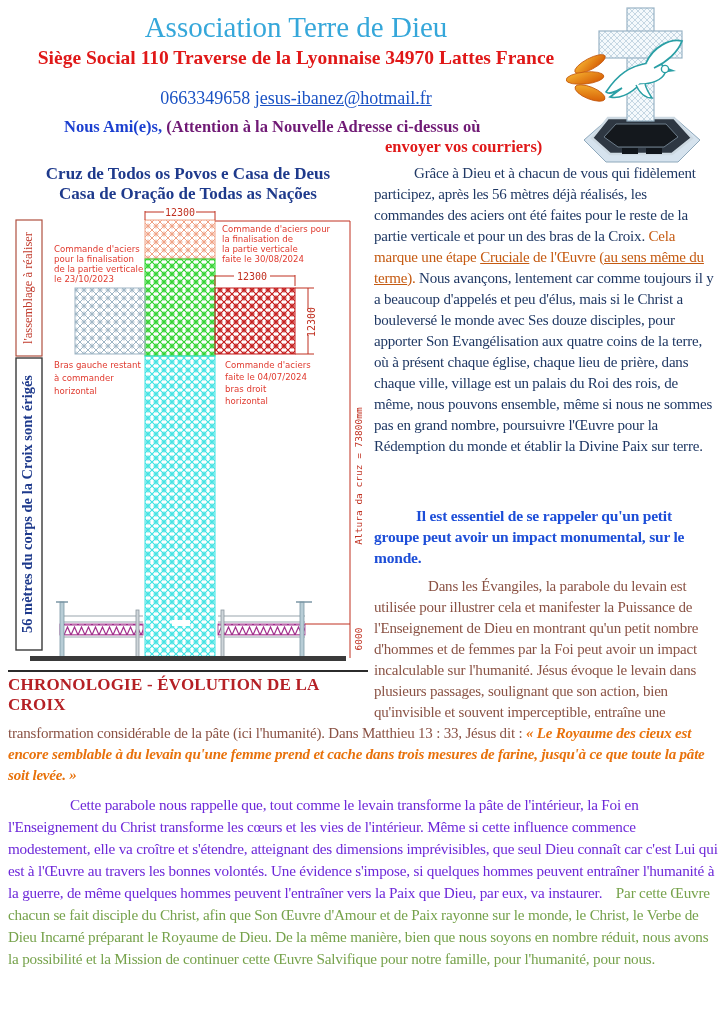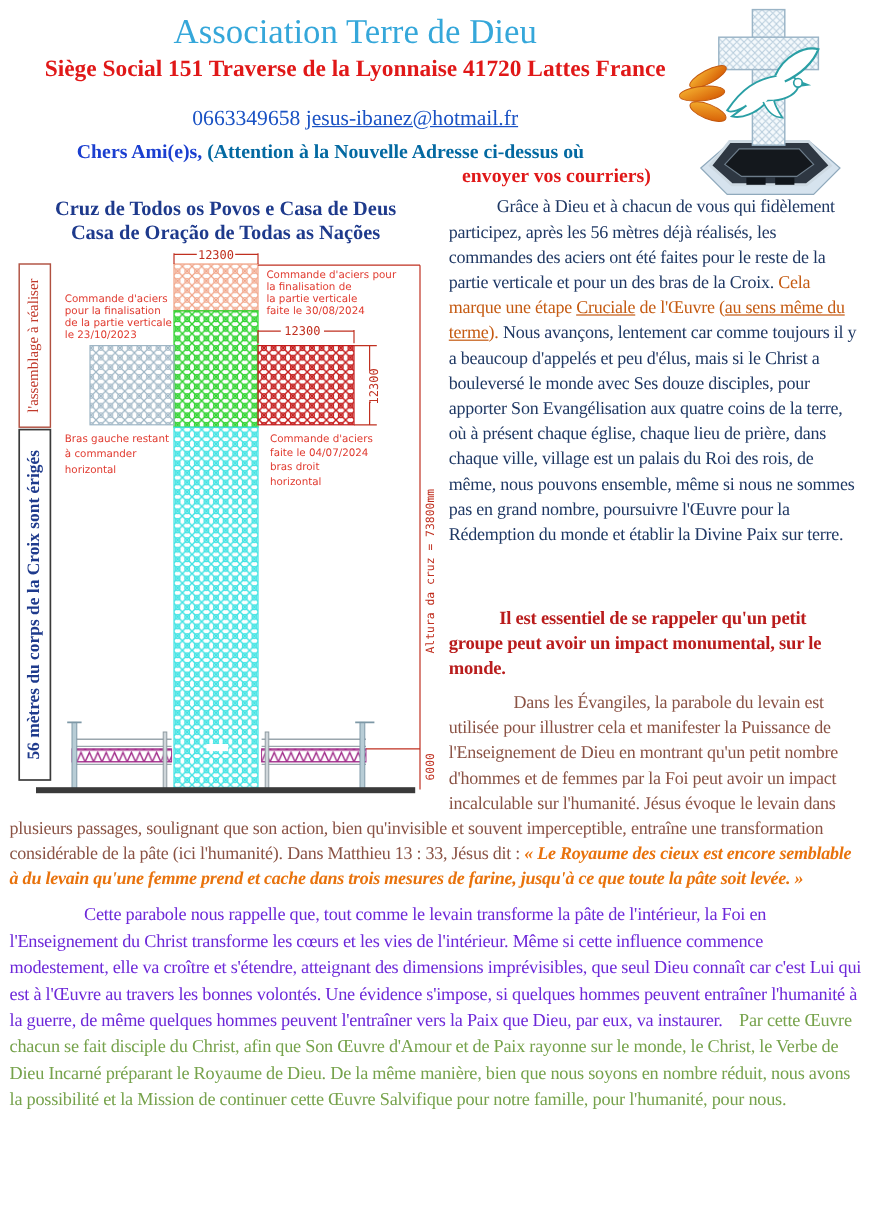--- a/index.html
+++ b/index.html
@@ -9,63 +9,63 @@
   
   .header{position:relative;padding-top:12px;}
   .header-inner{width:592px;text-align:center;}
   .doc-title{font-size:29px;color:#35a7da;line-height:1.1;}
   .doc-address{font-size:19.5px;font-weight:bold;color:#e01818;margin-top:3px;}
   .doc-contact{font-size:18px;color:#1a52c4;margin-top:19px;}
   .doc-contact a{color:#1a52c4;text-decoration:underline;}
   .feast{font-size:18.5px;font-weight:bold;color:#d2600f;margin-top:9px;}
   .salutation{font-size:16.5px;font-weight:bold;margin-top:8px;padding-left:64px;text-align:left;line-height:20px;}
   .salut-blue{color:#1b3fd0;}
-  .salut-red{color:#0369a1;}
+  .salut-red{color:#701a75;}
   .salutation-l2{font-size:16.5px;font-weight:bold;color:#e01818;padding-left:385px;text-align:left;line-height:20px;}
   .cross-art{position:absolute;top:2px;right:6px;width:152px;height:166px;}
 
   
   .content{padding:0 6px 0 8px;}
   .figure{float:left;width:360px;margin:0 6px 2px 0;}
   .fig-title{font-size:17px;font-weight:bold;color:#1e3a8c;text-align:center;line-height:1.18;margin:1px 0 2px 0;}
   .drawing{display:block;}
   .chronology{margin-top:6px;border-top:2px solid #2b2b2b;padding-top:3px;
               font-size:17px;font-weight:bold;color:#b52025;letter-spacing:0.2px;}
 
   
   .body-p{font-size:15px;line-height:21px;color:#1f3864;margin:0 0 8px 0;letter-spacing:-0.2px;text-align:left;}
   .p1{margin-top:6px;text-indent:40px;}
-  .p2{color:#b91c1c;font-weight:bold;font-size:15.5px;text-indent:42px;margin-top:48px;}
+  .p2{color:#1d4ed8;font-weight:bold;font-size:15.5px;text-indent:42px;margin-top:48px;}
   .p3{color:#8a5244;text-indent:54px;}
   .p4{font-size:15.2px;line-height:22px;text-indent:62px;margin-top:8px;margin-bottom:0;}
   .org{color:#c55a11;}
   .org-u{color:#c55a11;text-decoration:underline;}
   .quote{color:#e8720c;font-weight:bold;font-style:italic;}
   .seg-purple{color:#6d28d9;}
   .seg-green{color:#76a24b;margin-left:10px;}
 
   
   .cad{font-family:"DejaVu Sans",sans-serif;}
   .dim{font-family:"DejaVu Sans Mono",monospace;}
 </style>
 </head>
 <body>
 
 <div class="page">
 
   <div class="header">
     <div class="header-inner">
       <div class="doc-title">Association Terre de Dieu</div>
-      <div class="doc-address">Siège Social 151 Traverse de la Lyonnaise 41720 Lattes France</div>
+      <div class="doc-address">Siège Social 110 Traverse de la Lyonnaise 34970 Lattes France</div>
       <div class="doc-contact">
         <span>0663349658</span>
         <a class="email">jesus-ibanez@hotmail.fr</a>
       </div>
       <div class="salutation">
-        <span class="salut-blue">Chers Ami(e)s, </span><span class="salut-red">(Attention à la Nouvelle Adresse ci-dessus où</span>
+        <span class="salut-blue">Nous Ami(e)s, </span><span class="salut-red">(Attention à la Nouvelle Adresse ci-dessus où</span>
       </div>
       <div class="salutation-l2">envoyer vos courriers)</div>
     </div>
 
     <svg class="cross-art" viewBox="0 0 152 166">
       <defs>
         <pattern id="diam" width="6" height="6" patternUnits="userSpaceOnUse">
           <rect width="6" height="6" fill="#f4f9fc"></rect>
           <path d="M3 0L6 3L3 6L0 3Z" fill="none" stroke="#b9cedd" stroke-width="0.8"></path>
         </pattern>
@@ -198,20 +198,21 @@
           <rect x="52" y="396" width="4" height="56" fill="#b8cdd6" stroke="#7d98a6" stroke-width="0.8"></rect>
           <rect x="292" y="396" width="4" height="56" fill="#b8cdd6" stroke="#7d98a6" stroke-width="0.8"></rect>
           <path d="M48 396 L60 396 M288 396 L304 396" stroke="#7d98a6" stroke-width="1.5"></path>
           <rect x="128" y="404" width="3" height="48" fill="#cfd6da" stroke="#8b979e" stroke-width="0.8"></rect>
           <rect x="213" y="404" width="3" height="48" fill="#cfd6da" stroke="#8b979e" stroke-width="0.8"></rect>
         </g>
 
         <rect x="22" y="450" width="316" height="5" fill="#3a3a3a"></rect>
       </svg>
 
+      <div class="chronology">CHRONOLOGIE - ÉVOLUTION DE LA CROIX</div>
     </div>
 
     <p class="body-p p1"><span>Grâce à Dieu et à chacun de vous qui fidèlement participez, après les 56 mètres déjà réalisés, les commandes des aciers ont été faites pour le reste de la partie verticale et pour un des bras de la Croix. </span><span class="org">Cela marque une étape </span><span class="org-u">Cruciale</span><span class="org"> de l'Œuvre (</span><span class="org-u">au sens même du terme</span><span class="org">).</span><span> Nous avançons, lentement car comme toujours il y a beaucoup d'appelés et peu d'élus, mais si le Christ a bouleversé le monde avec Ses douze disciples, pour apporter Son Evangélisation aux quatre coins de la terre, où à présent chaque église, chaque lieu de prière, dans chaque ville, village est un palais du Roi des rois, de même, nous pouvons ensemble, même si nous ne sommes pas en grand nombre, poursuivre l'Œuvre pour la Rédemption du monde et établir la Divine Paix sur terre.</span></p>
 
     <p class="body-p p2">Il est essentiel de se rappeler qu'un petit groupe peut avoir un impact monumental, sur le monde.</p>
 
     <p class="body-p p3"><span>Dans les Évangiles, la parabole du levain est utilisée pour illustrer cela et manifester la Puissance de l'Enseignement de Dieu en montrant qu'un petit nombre d'hommes et de femmes par la Foi peut avoir un impact incalculable sur l'humanité. Jésus évoque le levain dans plusieurs passages, soulignant que son action, bien qu'invisible et souvent imperceptible, entraîne une transformation considérable de la pâte (ici l'humanité). Dans Matthieu 13 : 33, Jésus dit : </span><span class="quote">« Le Royaume des cieux est encore semblable à du levain qu'une femme prend et cache dans trois mesures de farine, jusqu'à ce que toute la pâte soit levée. »</span></p>
 
     <p class="body-p p4"><span class="seg-purple">Cette parabole nous rappelle que, tout comme le levain transforme la pâte de l'intérieur, la Foi en l'Enseignement du Christ transforme les cœurs et les vies de l'intérieur. Même si cette influence commence modestement, elle va croître et s'étendre, atteignant des dimensions imprévisibles, que seul Dieu connaît car c'est Lui qui est à l'Œuvre au travers les bonnes volontés. Une évidence s'impose, si quelques hommes peuvent entraîner l'humanité à la guerre, de même quelques hommes peuvent l'entraîner vers la Paix que Dieu, par eux, va instaurer. </span><span class="seg-green"> Par cette Œuvre chacun se fait disciple du Christ, afin que Son Œuvre d'Amour et de Paix rayonne sur le monde, le Christ, le Verbe de Dieu Incarné préparant le Royaume de Dieu. De la même manière, bien que nous soyons en nombre réduit, nous avons la possibilité et la Mission de continuer cette Œuvre Salvifique pour notre famille, pour l'humanité, pour nous.</span></p>
 

